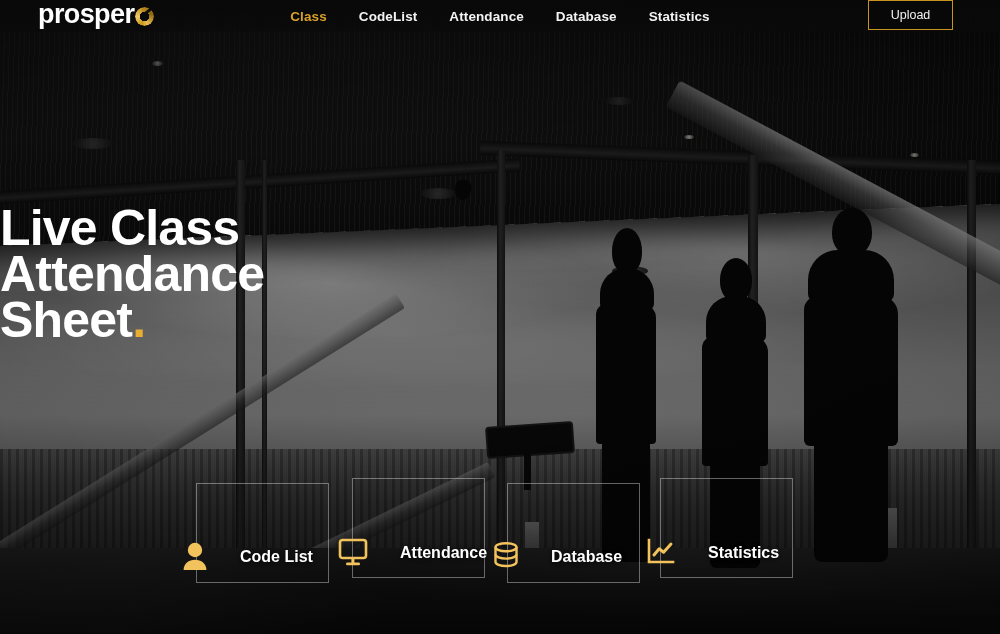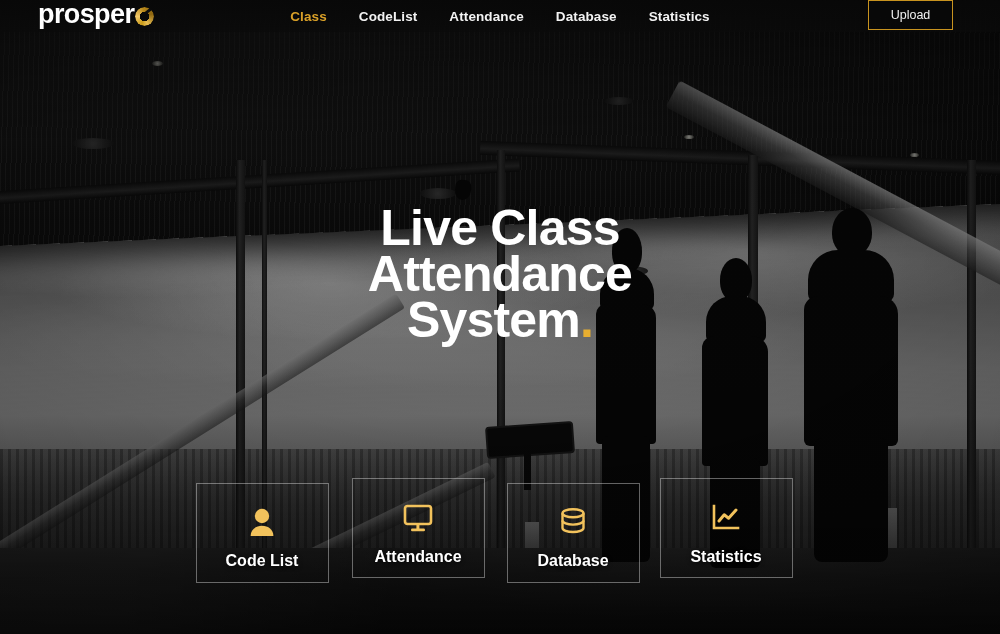--- a/index.html
+++ b/index.html
@@ -139,41 +139,42 @@
   .nav-link.active{ color:#d9a028; }
 
   .upload-btn{
     position:absolute; right:47px; top:0px;
     width:85px; height:30px; line-height:28px; text-align:center;
     border:1px solid #c8931f; background:rgba(10,10,10,.35);
     color:#f2f2f2; font-size:12.5px; cursor:pointer;
   }
 
   
-  .hero{ position:absolute; left:0; right:0; top:205px; text-align:center; z-index:30; }
+  .hero{ position:absolute; left:0; right:0; top:205px; text-align:left; z-index:30; }
   .hero h1{
     color:#fff; font-size:50px; line-height:46px; font-weight:700;
     letter-spacing:-.8px;
   }
   .hero h1 .dot{ color:#e7ae31; }
   .hero p{
     margin-top:16px; color:#d3d3d3; font-size:20.5px; font-weight:400; letter-spacing:-.1px;
   }
 
   
   .cards{ position:absolute; left:0; top:0; width:1000px; height:634px; z-index:32; }
   .card{
     position:absolute; width:133px; height:100px;
     border:1px solid rgba(230,230,230,.42);
     display:flex; flex-direction:column; align-items:center; justify-content:center;
   }
   .card-hit{
     position:absolute; width:160px; height:110px;
-    display:flex; flex-direction:column; align-items:center; justify-content:flex-start;
+    display:flex; flex-direction:row; align-items:center; justify-content:flex-start;
     cursor:pointer;
+    gap:32px;
   }
   .card-icon{ height:34px; display:flex; align-items:flex-end; justify-content:center; margin-top:8px; }
   .card-label{
     margin-top:16px; color:#fff; font-size:16px; font-weight:700; white-space:nowrap;
     text-shadow:0 1px 4px rgba(0,0,0,.8);
   }
 </style>
 </head>
 <body>
 
@@ -270,21 +271,21 @@
       <a class="nav-link" href="#">Statistics</a>
     </nav>
 
     <div class="upload-btn">Upload</div>
   </div>
 
   <div class="hero">
     <h1>
       <span>Live Class</span><br>
       <span>Attendance</span><br>
-      <span>System</span><span class="dot">.</span>
+      <span>Sheet</span><span class="dot">.</span>
     </h1>
   </div>
 
   <div class="cards">
 
     <div class="card" style="left:196px; top:483px;"></div>
     <div class="card-hit" style="left:182px; top:494px;">
       <div class="card-icon">
         <svg width="26" height="28" viewBox="0 0 26 28" aria-hidden="true">
           <circle cx="13" cy="8" r="7.2" fill="#f2c25c"></circle>

